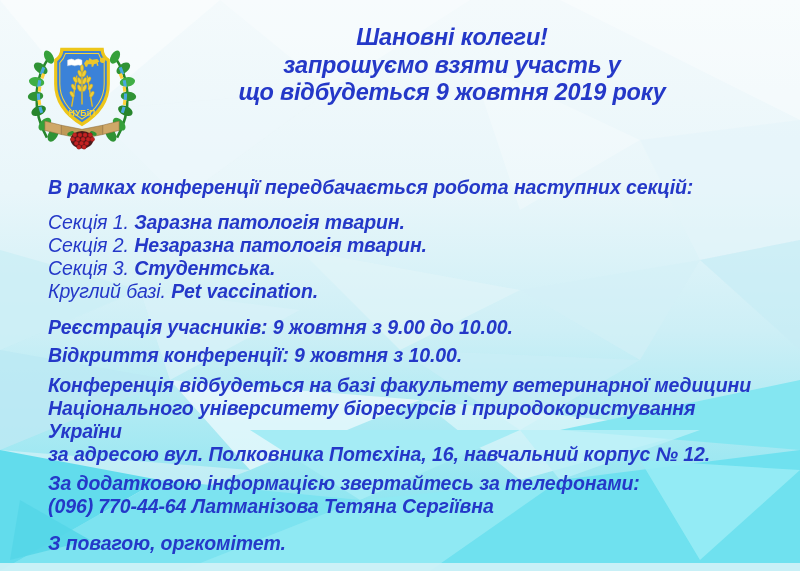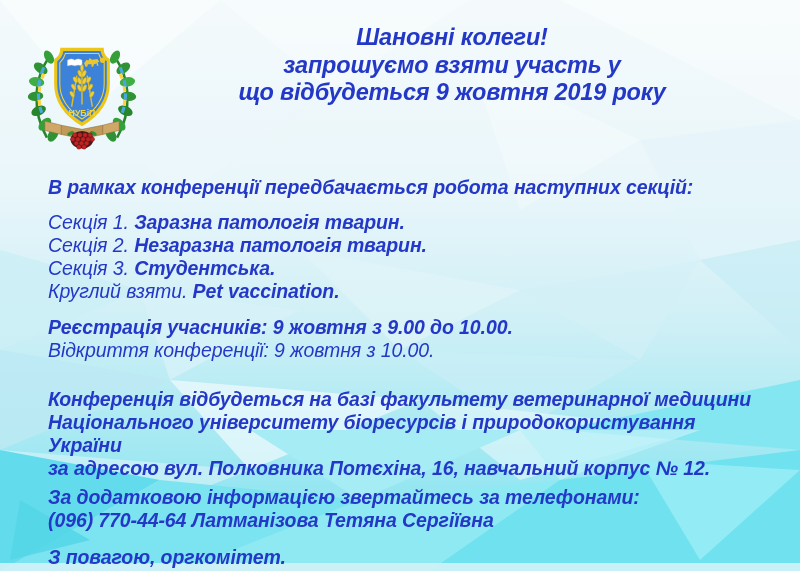--- a/index.html
+++ b/index.html
@@ -22,22 +22,22 @@
   .content{
     position:absolute;left:48px;right:30px;top:176px;z-index:2;
     font-style:italic;font-size:19.5px;line-height:23px;
     letter-spacing:-0.1px;
   }
   .b{font-weight:bold;}
   .reg{font-weight:normal;font-style:italic;}
   .intro{font-weight:bold;}
   .sections{margin-top:12px;}
   .reg-line{margin-top:13px;font-weight:bold;}
-  .open-line{font-weight:normal;}
-  .venue{margin-top:26px;font-weight:bold;}
+  .open-line{margin-top:5px;font-weight:bold;}
+  .venue{margin-top:7px;font-weight:bold;}
   .contacts{margin-top:6px;font-weight:bold;}
   .signature{margin-top:14px;font-weight:bold;}
 </style>
 </head>
 <body>
 
 <div class="page">
 
   <svg class="bg" viewBox="0 0 800 571" preserveAspectRatio="none">
     <defs>
@@ -182,21 +182,21 @@
     <div>що відбудеться 9 жовтня 2019 року</div>
   </div>
 
   <div class="content">
     <div class="intro">В рамках конференції передбачається робота наступних секцій:</div>
 
     <div class="sections">
       <div><span class="reg">Секція 1.</span> <span class="b">Заразна патологія тварин.</span></div>
       <div><span class="reg">Секція 2.</span> <span class="b">Незаразна патологія тварин.</span></div>
       <div><span class="reg">Секція 3.</span> <span class="b">Студентська.</span></div>
-      <div><span class="reg">Круглий взяти.</span> <span class="b">Pet vaccination.</span></div>
+      <div><span class="reg">Круглий базі.</span> <span class="b">Pet vaccination.</span></div>
     </div>
 
     <div class="reg-line">Реєстрація учасників: 9 жовтня  з 9.00 до 10.00.</div>
     <div class="open-line">Відкриття конференції: 9 жовтня  з 10.00.</div>
 
     <div class="venue">
       <div>Конференція відбудеться на базі факультету ветеринарної медицини</div>
       <div>Національного університету біоресурсів і природокористування України</div>
       <div>за адресою вул. Полковника Потєхіна, 16, навчальний корпус № 12.</div>
     </div>

